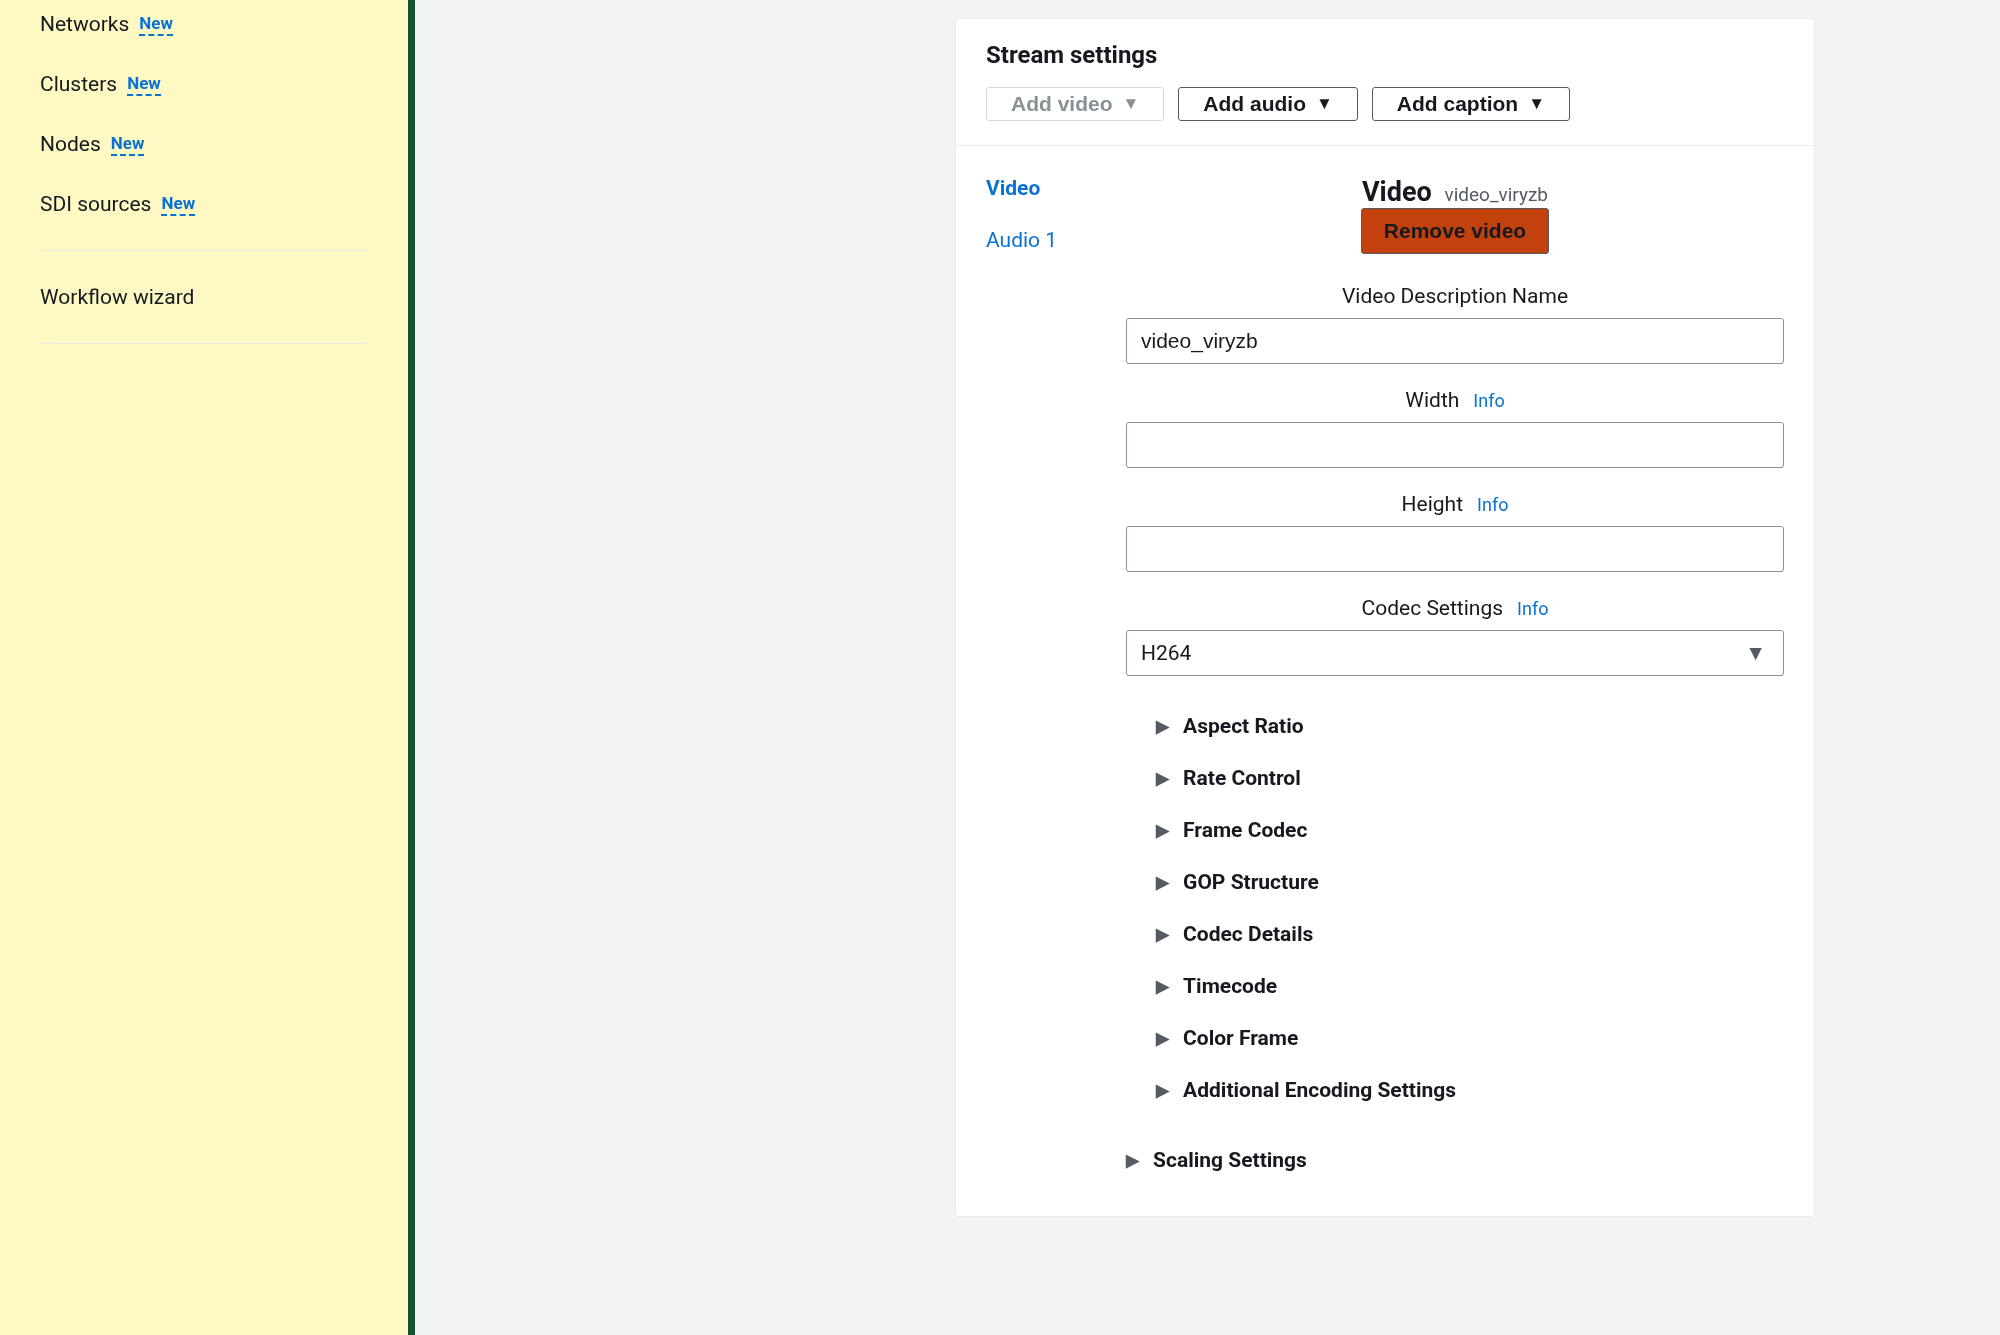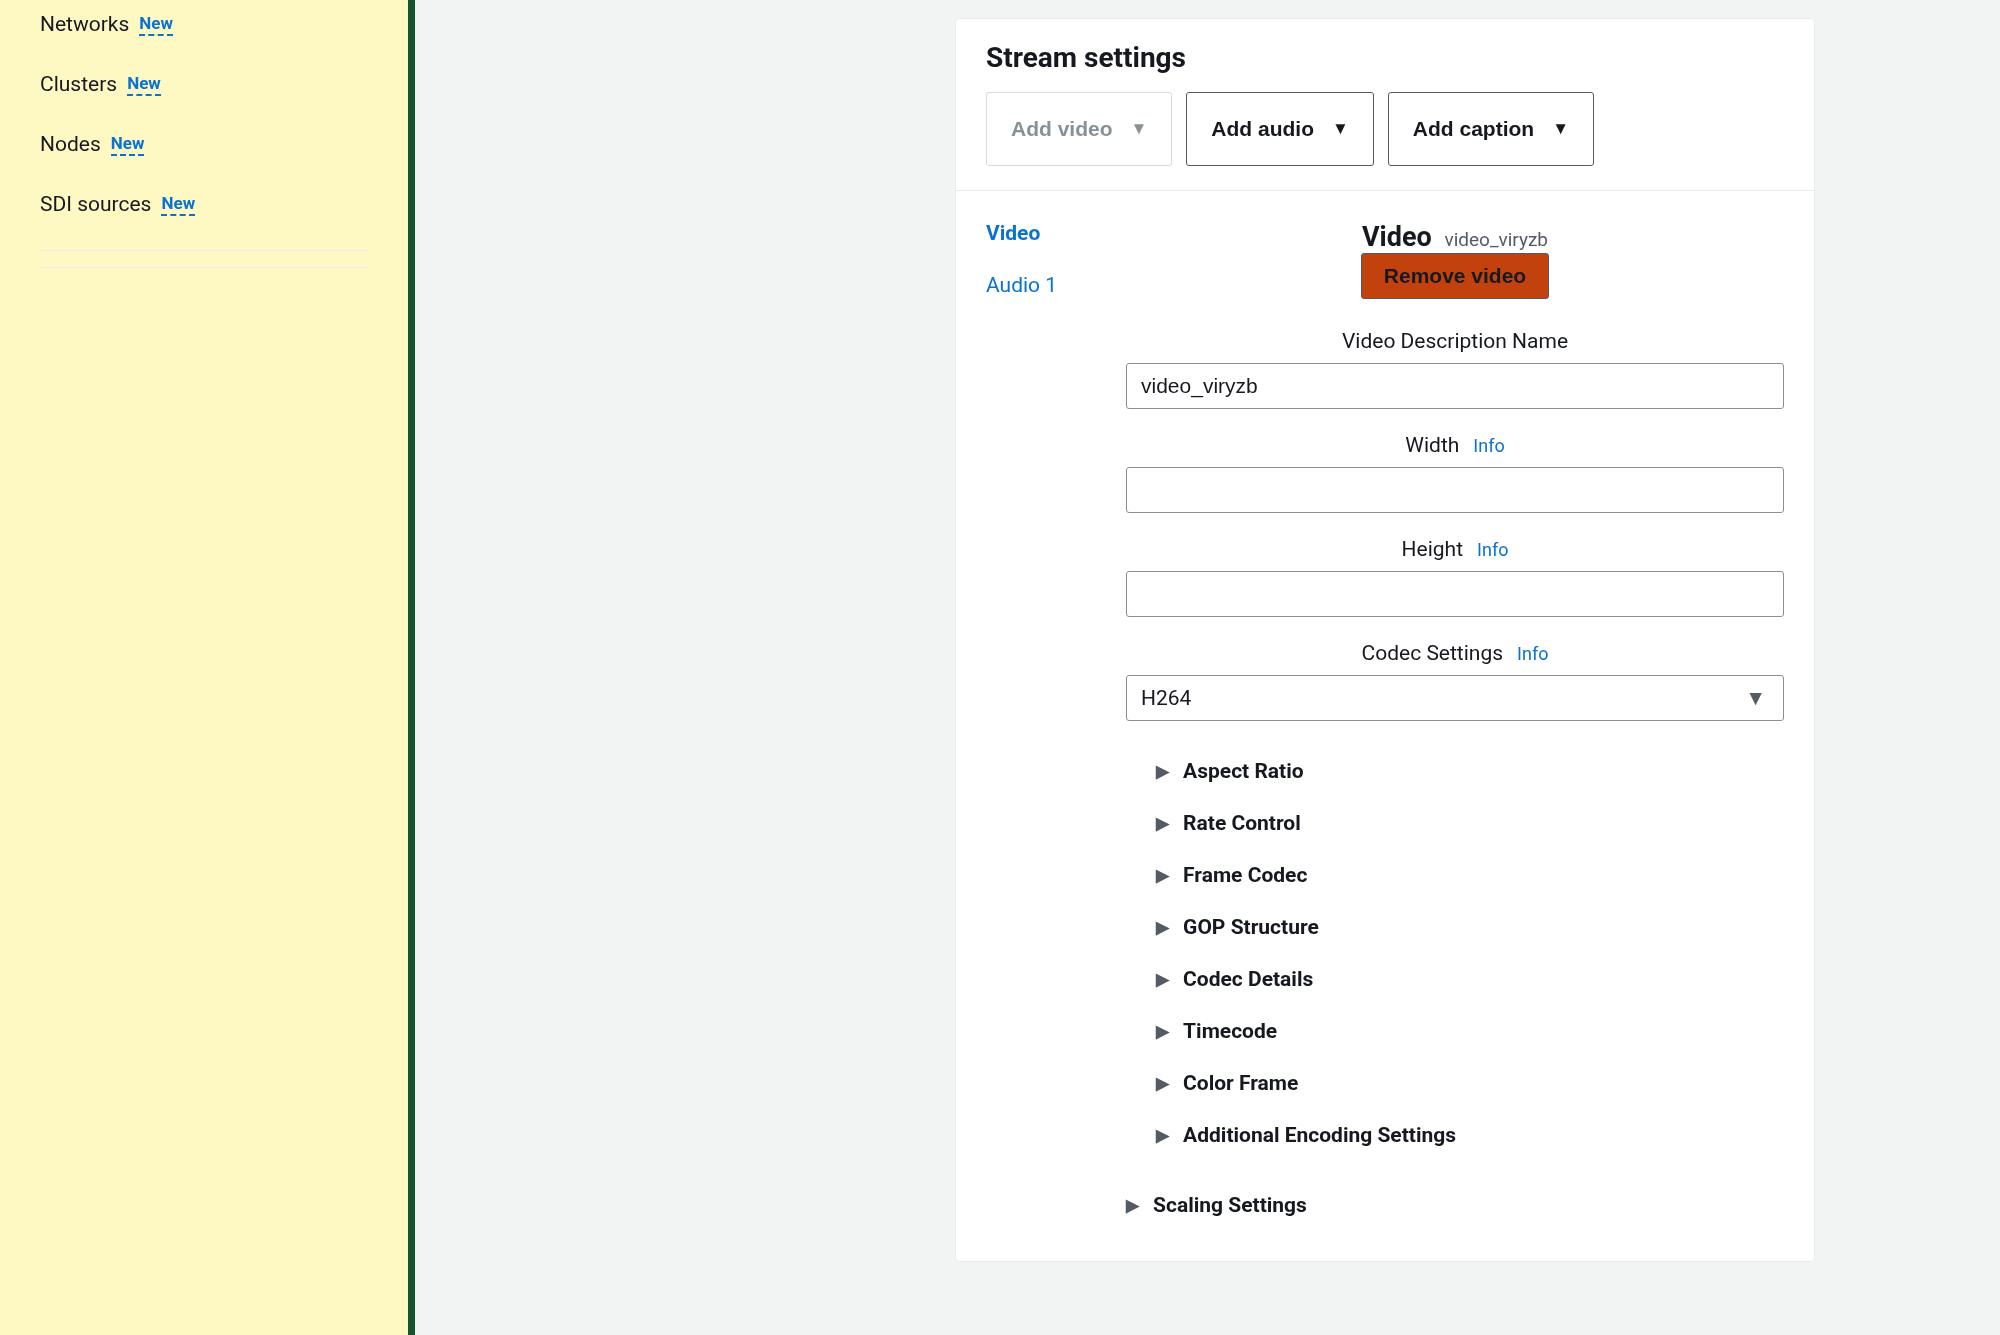--- a/index.html
+++ b/index.html
@@ -56,36 +56,36 @@
   background: #ffffff;
   border: 1px solid #e9ebed;
   border-radius: 4px;
   margin-top: 18px;
 }
 .panel-header {
   padding: 22px 30px 24px 30px;
   border-bottom: 1px solid #e9ebed;
 }
 .panel-title {
-  font-size: 28px;
+  font-size: 24px;
   font-weight: 700;
   color: #16191f;
   margin-bottom: 18px;
 }
 .button-row { display: flex; gap: 14px; }
 .btn {
   display: inline-flex;
   align-items: center;
-  gap: 18px;
+  gap: 10px;
   border: 1px solid #545b64;
   background: #ffffff;
   color: #16191f;
   font-weight: 700;
   font-size: 21px;
-  padding: 24px 24px;
+  padding: 4px 24px;
   border-radius: 3px;
   cursor: pointer;
 }
 .btn.disabled {
   border-color: #d5dbdb;
   color: #879196;
   cursor: default;
 }
 .btn .caret { font-size: 17px; }
 .btn.disabled .caret { color: #879196; }
@@ -200,20 +200,23 @@
     </div>
     <div class="sidebar-item">
       <span>Nodes</span>
       <span class="new-badge">New</span>
     </div>
     <div class="sidebar-item">
       <span>SDI sources</span>
       <span class="new-badge">New</span>
     </div>
     <hr class="sidebar-divider">
+    <div class="sidebar-item">
+      <span>Workflow wizard</span>
+    </div>
     <hr class="sidebar-divider">
   </aside>
 
   <main class="main">
     <div class="panel">
       <div class="panel-header">
         <h2 class="panel-title">Stream settings</h2>
         <div class="button-row">
           <button class="btn disabled">
             <span>Add video</span>

